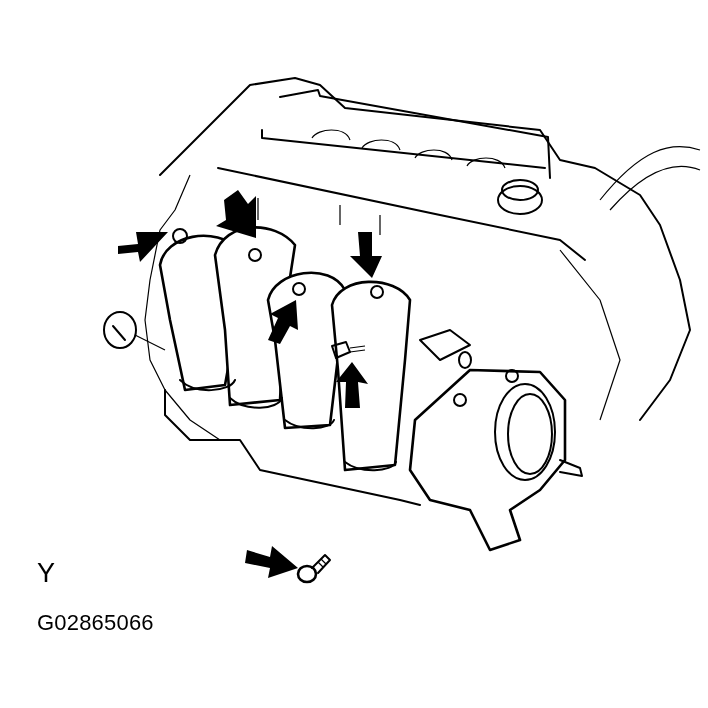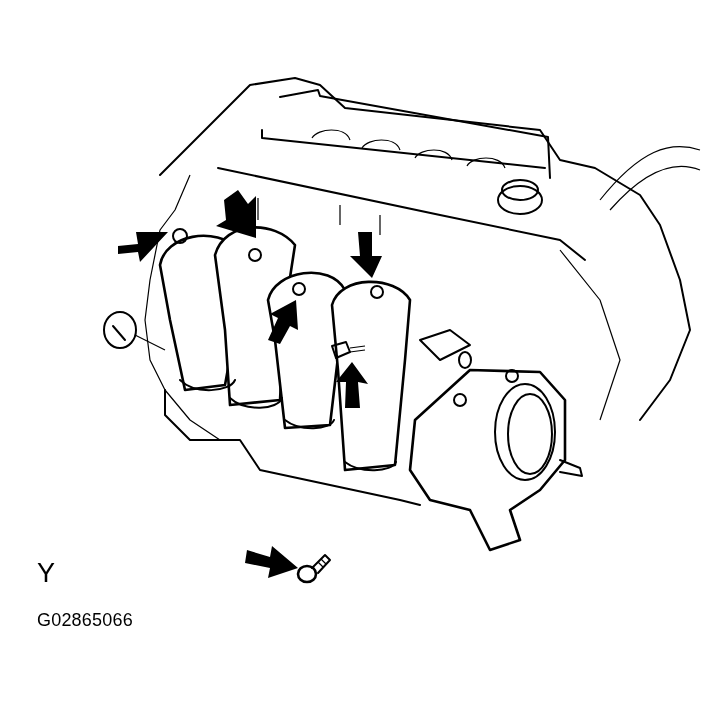--- a/index.html
+++ b/index.html
@@ -1,20 +1,20 @@
 <!DOCTYPE html>
 <html><head>
 <meta charset="utf-8">
 <style>
   html, body { margin:0; padding:0; background:#ffffff; }
   body { width:708px; height:708px; position:relative; overflow:hidden; font-family:"Liberation Sans", sans-serif; }
   #diagram { position:absolute; left:0; top:0; width:708px; height:708px; }
   .lbl { position:absolute; color:#000; font-family:"Liberation Sans", sans-serif; }
   #view-label { left:37px; top:558px; font-size:27px; }
-  #fig-id { left:37px; top:610px; font-size:18px; letter-spacing:0.2px; }
+  #fig-id { left:37px; top:610px; font-size:22px; letter-spacing:0.2px; }
   svg .ln { fill:none; stroke:#000; stroke-width:2; stroke-linejoin:round; stroke-linecap:round; }
   svg .thin { fill:none; stroke:#000; stroke-width:1.2; stroke-linejoin:round; }
   svg .thick { fill:#fff; stroke:#000; stroke-width:2.6; stroke-linejoin:round; }
   svg .arrow { fill:#000; stroke:none; }
 </style>
 </head>
 <body>
 
 <svg id="diagram" viewBox="0 0 708 708" xmlns="http://www.w3.org/2000/svg">
 

